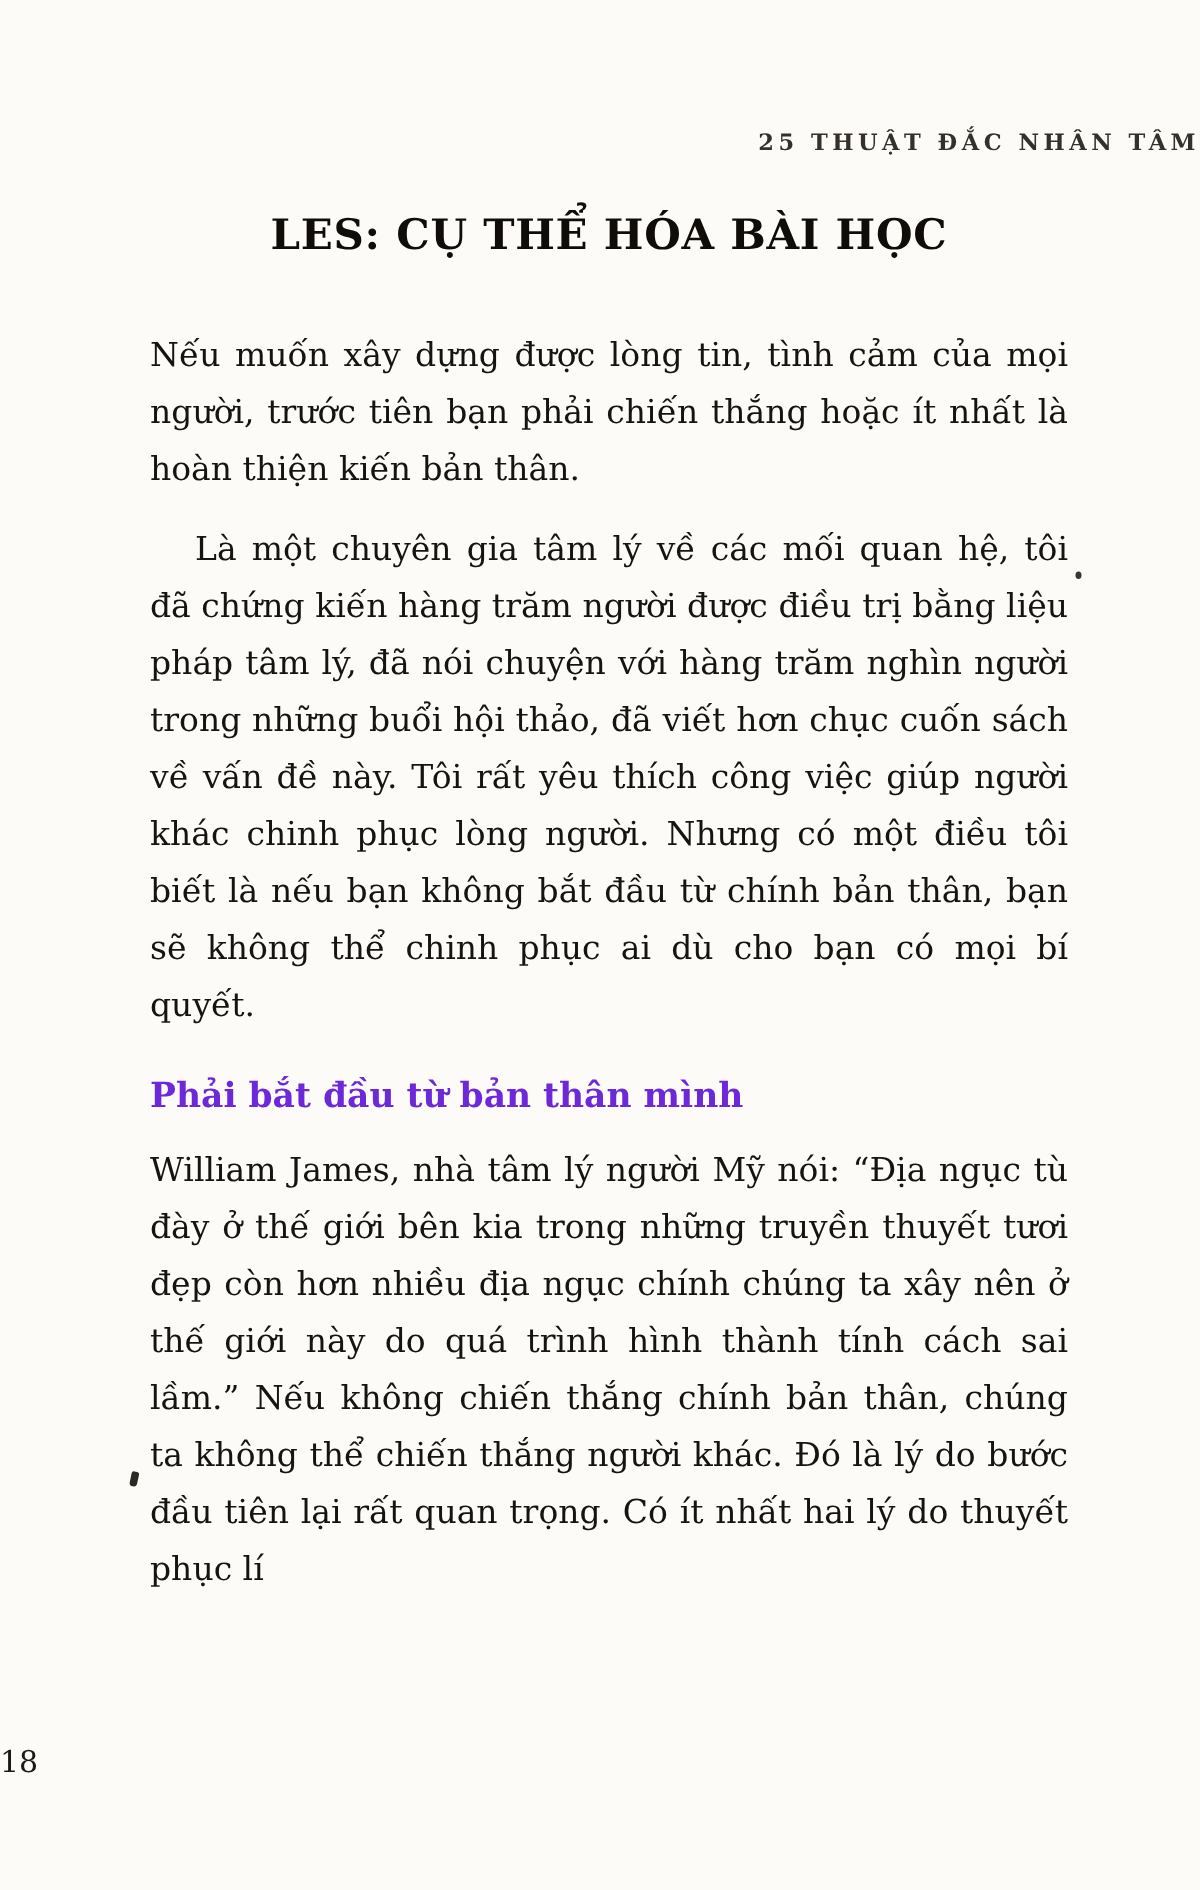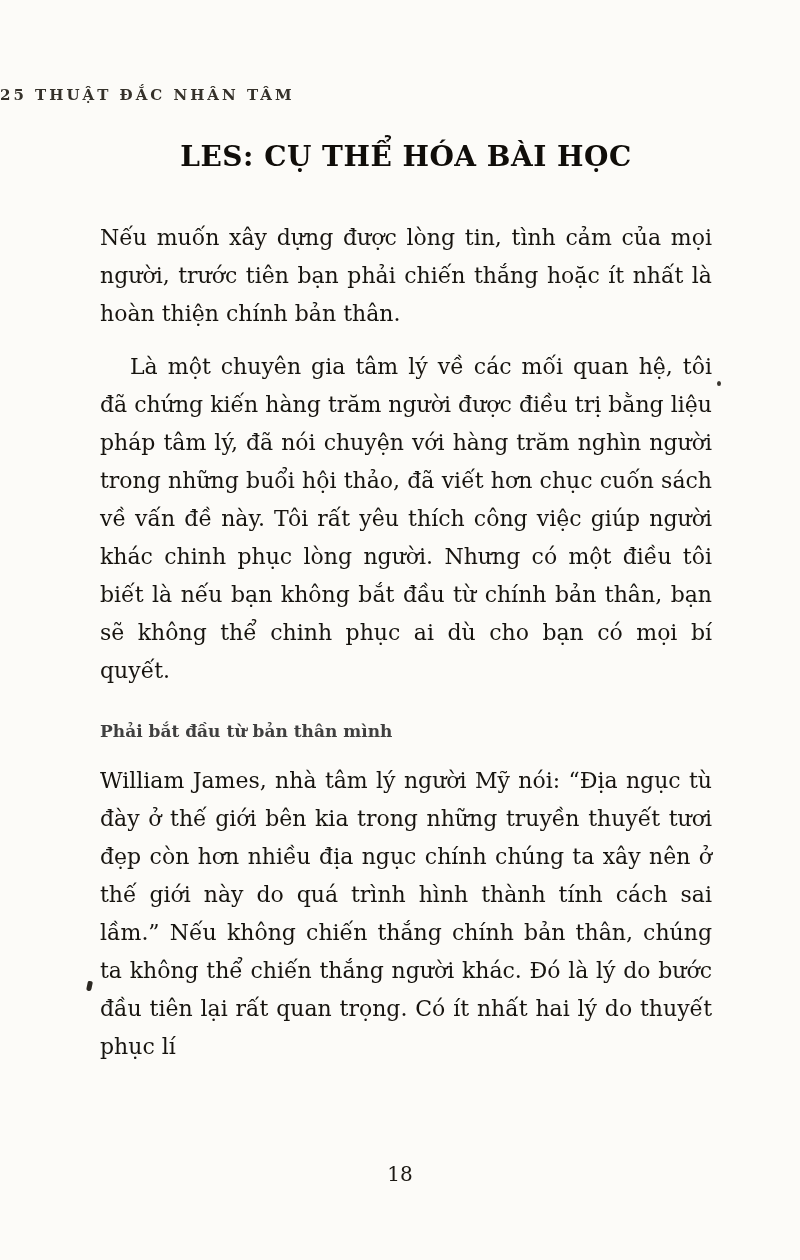--- a/index.html
+++ b/index.html
@@ -15,21 +15,21 @@
     background: #fcfbf8;
     color: #17140f;
     font-family: "DejaVu Serif", "Liberation Serif", serif;
     overflow: hidden;
   }
   .running-header {
     position: absolute;
     top: 86px;
     left: 0;
     right: 0;
-    text-align: left;
+    text-align: right;
     font-size: 15px;
     letter-spacing: 3px;
     font-weight: 600;
     color: #35312a;
   }
   .chapter-title {
     position: absolute;
     top: 134px;
     left: 0;
     right: 0;
@@ -53,32 +53,32 @@
     text-align: justify;
   }
   .body-text p {
     margin: 0 0 15px 0;
   }
   .body-text p.indent {
     text-indent: 30px;
   }
   .subheading {
     margin: 25px 0 15px 0;
-    font-size: 17px;
+    font-size: 23px;
     font-weight: 700;
     text-align: left;
     line-height: 32px;
-    color: #404040;
+    color: #6d28d9;
   }
   .page-number {
     position: absolute;
     bottom: 74px;
     left: 0;
     right: 0;
-    text-align: center;
+    text-align: left;
     font-size: 20px;
     color: #1c1914;
   }
   
   .artifact-dot {
     position: absolute;
     left: 717px;
     top: 381px;
     width: 4px;
     height: 5px;
@@ -101,21 +101,21 @@
 
 <div class="page">
 
   <div class="running-header">25 THUẬT ĐẮC NHÂN TÂM</div>
 
   <h1 class="chapter-title">
     <span class="title-line">LES: CỤ THỂ HÓA BÀI HỌC</span>
   </h1>
 
   <div class="body-text">
-    <p>Nếu muốn xây dựng được lòng tin, tình cảm của mọi người, trước tiên bạn phải chiến thắng hoặc ít nhất là hoàn thiện chính bản thân.</p>
+    <p>Nếu muốn xây dựng được lòng tin, tình cảm của mọi người, trước tiên bạn phải chiến thắng hoặc ít nhất là hoàn thiện kiến bản thân.</p>
     <p class="indent">Là một chuyên gia tâm lý về các mối quan hệ, tôi đã chứng kiến hàng trăm người được điều trị bằng liệu pháp tâm lý, đã nói chuyện với hàng trăm nghìn người trong những buổi hội thảo, đã viết hơn chục cuốn sách về vấn đề này. Tôi rất yêu thích công việc giúp người khác chinh phục lòng người. Nhưng có một điều tôi biết là nếu bạn không bắt đầu từ chính bản thân, bạn sẽ không thể chinh phục ai dù cho bạn có mọi bí quyết.</p>
 
     <h2 class="subheading">Phải bắt đầu từ bản thân mình</h2>
 
     <p>William James, nhà tâm lý người Mỹ nói: “Địa ngục tù đày ở thế giới bên kia trong những truyền thuyết tươi đẹp còn hơn nhiều địa ngục chính chúng ta xây nên ở thế giới này do quá trình hình thành tính cách sai lầm.” Nếu không chiến thắng chính bản thân, chúng ta không thể chiến thắng người khác. Đó là lý do bước đầu tiên lại rất quan trọng. Có ít nhất hai lý do thuyết phục lí</p>
   </div>
 
   <div class="page-number">18</div>
 
   <span class="artifact-dot"></span>

